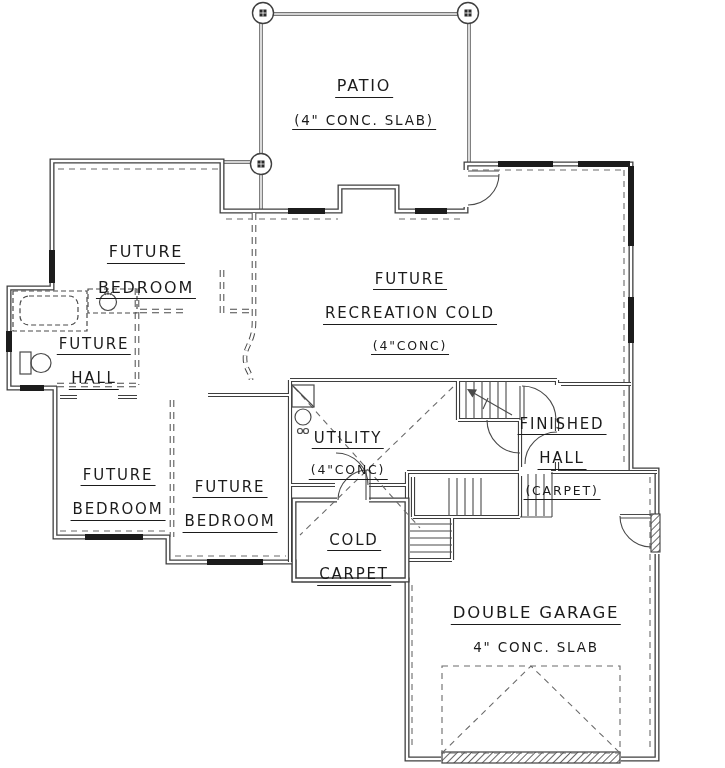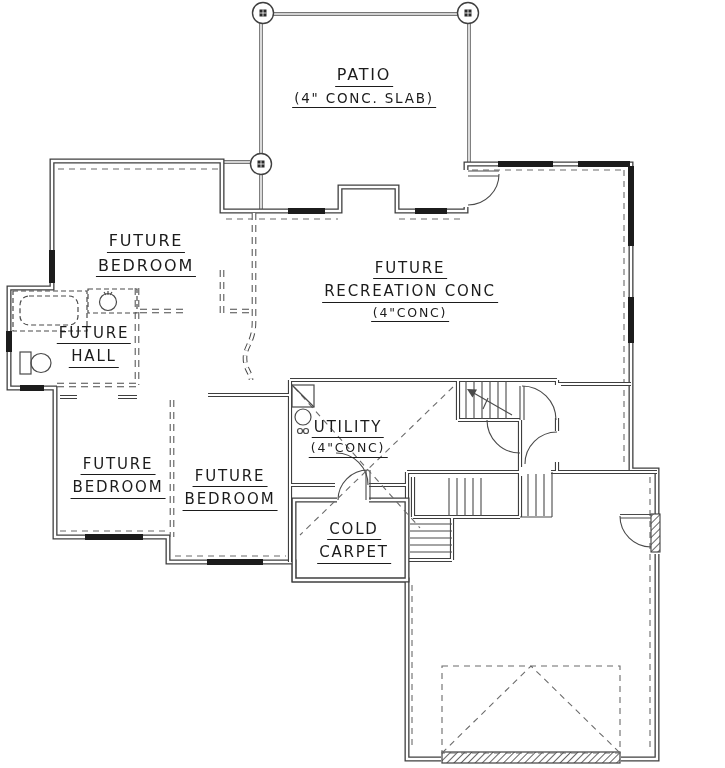--- a/index.html
+++ b/index.html
@@ -15,21 +15,21 @@
   .pO{stroke:#4a4a4a;stroke-width:3.4;fill:none}
   .pI{stroke:#fff;stroke-width:1.6;fill:none}
   .thin{stroke:#4a4a4a;stroke-width:1.1;fill:none}
   .dash{stroke:#6b6b6b;stroke-width:1.1;fill:none;stroke-dasharray:6 5}
   .win{fill:#1c1c1c;stroke:none}
   .erase{fill:#fff;stroke:none}
   .fix{stroke:#4a4a4a;stroke-width:1.2;fill:none}
   .fixd{stroke:#4a4a4a;stroke-width:1.2;fill:none;stroke-dasharray:5 3}
   .rlbl{position:absolute;transform:translateX(-50%);text-align:center;
         font-family:"DejaVu Sans",sans-serif;color:#1b1b1b;letter-spacing:1.8px;line-height:1.35;}
-  .rlbl .ln{display:table;margin:2px auto;border-bottom:1.6px solid #1b1b1b;padding:0 2px 0 2px;white-space:nowrap;}
+  .rlbl .ln{display:table;margin:13px auto;border-bottom:1.6px solid #1b1b1b;padding:0 2px 0 2px;white-space:nowrap;}
   .rlbl .noul{border-bottom:none;}
 </style>
 </head>
 <body>
 
 <div id="plan">
   <svg width="725" height="768" viewBox="0 0 725 768">
     <defs>
       <path id="ext" d="M52 161 H222 V211 H340 V187 H397 V211 H466 V164 H631 V470 H657 V759 H407 V580 H294 V562 H168 V537 H55 V388 H9 V288 H52 Z"></path>
       <path id="intw" d="M290 380 H557 M557 380 V472 M557 384 H631 M407 472 H657 M407 472 V580 M290 380 V562 M290 485 H336 M368 485 H407 M458 380 V420 M458 420 H520 M520 420 V517 M413 477 V517 M413 517 H520 M407 560 H452 M452 517 V560 M60 397 H77 M118 397 H137 M208 395 H290"></path>
@@ -187,21 +187,21 @@
     <span class="ln" style="font-size:13.5px">(4" CONC. SLAB)</span>
   </div>
 
   <div class="rlbl" style="left:146px;top:228px;">
     <span class="ln" style="font-size:16px">FUTURE</span>
     <span class="ln" style="font-size:16px">BEDROOM</span>
   </div>
 
   <div class="rlbl" style="left:410px;top:256px;">
     <span class="ln" style="font-size:15px">FUTURE</span>
-    <span class="ln" style="font-size:15px">RECREATION CONC</span>
+    <span class="ln" style="font-size:15px">RECREATION COLD</span>
     <span class="ln" style="font-size:12.5px">(4"CONC)</span>
   </div>
 
   <div class="rlbl" style="left:94px;top:321px;">
     <span class="ln" style="font-size:15px">FUTURE</span>
     <span class="ln" style="font-size:15px">HALL</span>
   </div>
 
   <div class="rlbl" style="left:118px;top:452px;">
     <span class="ln" style="font-size:15px">FUTURE</span>
@@ -211,19 +211,28 @@
   <div class="rlbl" style="left:230px;top:464px;">
     <span class="ln" style="font-size:15px">FUTURE</span>
     <span class="ln" style="font-size:15px">BEDROOM</span>
   </div>
 
   <div class="rlbl" style="left:348px;top:415px;">
     <span class="ln" style="font-size:15px">UTILITY</span>
     <span class="ln" style="font-size:12.5px">(4"CONC)</span>
   </div>
 
+  <div class="rlbl" style="left:562px;top:401px;">
+    <span class="ln" style="font-size:15px">FINISHED</span>
+    <span class="ln" style="font-size:15px">HALL</span>
+    <span class="ln" style="font-size:12.5px">(CARPET)</span>
+  </div>
 
   <div class="rlbl" style="left:354px;top:517px;text-align:center;">
     <span class="ln" style="font-size:15px">COLD</span>
     <span class="ln" style="font-size:15px">CARPET</span>
   </div>
 
+  <div class="rlbl" style="left:536px;top:589px;">
+    <span class="ln" style="font-size:16.5px">DOUBLE GARAGE</span>
+    <span class="ln noul" style="font-size:13.5px">4" CONC. SLAB</span>
+  </div>
 </div>
 
 </body></html>

